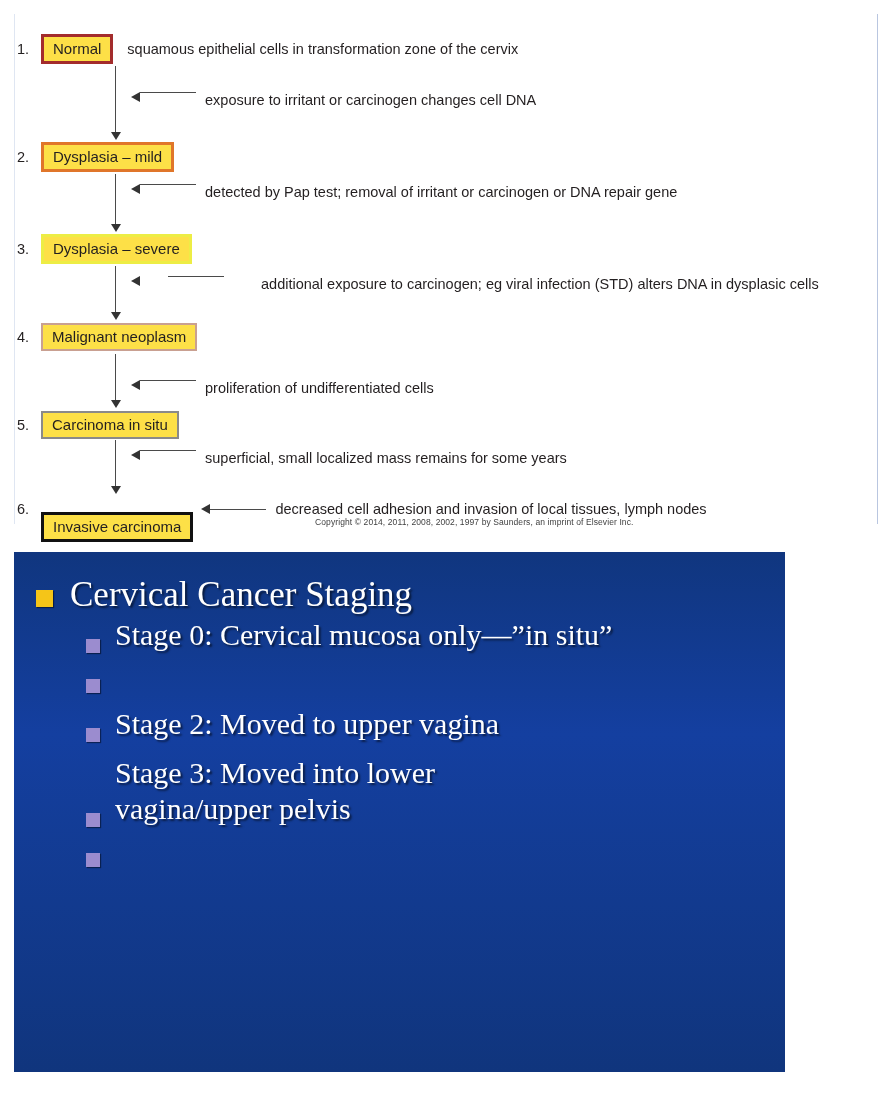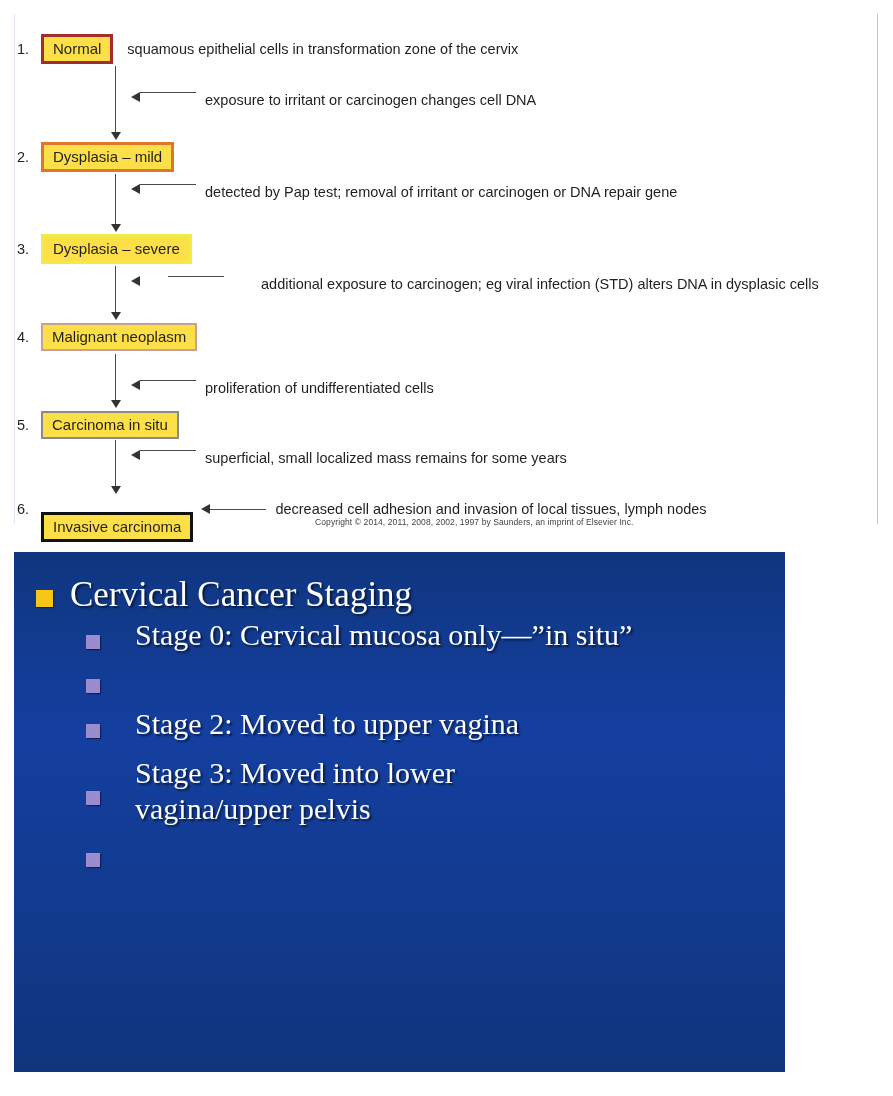--- a/index.html
+++ b/index.html
@@ -163,23 +163,22 @@
     color: #ffffff;
     margin-left: 17px;
     line-height: 1.18;
     text-shadow: 2px 2px 2px rgba(0,0,0,0.55);
   }
   .slide-bullets {
     padding: 2px 0 0 72px;
   }
   .slide-bullet-row {
     display: flex;
-    align-items: center;
+    align-items: flex-end;
     margin-bottom: 13px;
-    gap: 20px;
   }
   .slide-bullet-text {
     font-family: "Liberation Serif", serif;
     font-size: 30px;
     color: #ffffff;
     margin-left: 15px;
     line-height: 1.2;
     max-width: 600px;
     text-shadow: 2px 2px 2px rgba(0,0,0,0.55);
   }

